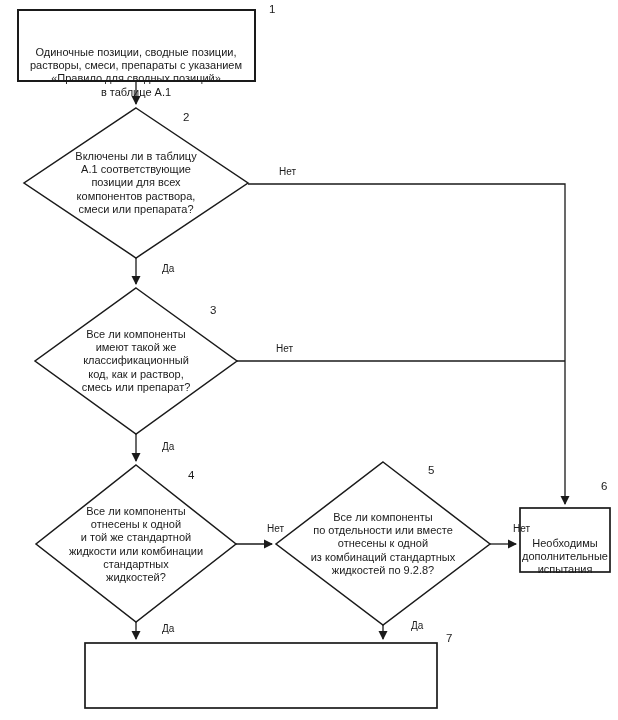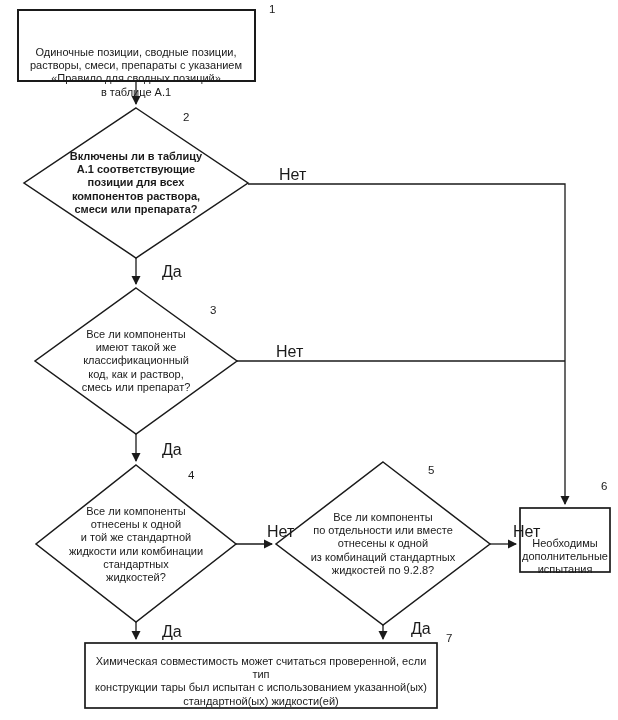--- a/index.html
+++ b/index.html
@@ -24,21 +24,21 @@
   .node-text {
     position: absolute;
     text-align: center;
     white-space: pre-line;
     font-size: 11px;
     line-height: 1.2;
     color: #1a1a1a;
   }
   .edge-label {
     position: absolute;
-    font-size: 16px;
+    font-size: 10px;
     line-height: 1.1;
     color: #1a1a1a;
     white-space: nowrap;
     padding-left: 20px;
   }
   .node-number {
     position: absolute;
     font-size: 11.5px;
     color: #1a1a1a;
     white-space: nowrap;
@@ -81,21 +81,21 @@
     <polygon class="shape" points="136,465 236,544 136,622 36,544" stroke-width="1.5"></polygon>
     <polygon class="shape" points="383,462 490,544 383,625 276,544" stroke-width="1.5"></polygon>
     <rect class="shape" x="520" y="508" width="90" height="64" stroke-width="1.7"></rect>
     <rect class="shape" x="85" y="643" width="352" height="65" stroke-width="1.7"></rect>
   </svg>
 
   <div class="node-text" style="left:23px;  top:18px;  width:226px;margin-top:28px;">Одиночные позиции, сводные позиции,
 растворы, смеси, препараты с указанием
 «Правило для сводных позиций»
 в таблице А.1</div>
-  <div class="node-text" style="left:41px;  top:150px; width:190px;font-weight:bold;">Включены ли в таблицу
+  <div class="node-text" style="left:41px;  top:150px; width:190px;">Включены ли в таблицу
 А.1 соответствующие
 позиции для всех
 компонентов раствора,
 смеси или препарата?</div>
   <div class="node-text" style="left:41px;  top:328px; width:190px;">Все ли компоненты
 имеют такой же
 классификационный
 код, как и раствор,
 смесь или препарат?</div>
   <div class="node-text" style="left:26px;  top:505px; width:220px;">Все ли компоненты
@@ -105,23 +105,20 @@
 стандартных
 жидкостей?</div>
   <div class="node-text" style="left:268px; top:511px; width:230px;">Все ли компоненты
 по отдельности или вместе
 отнесены к одной
 из комбинаций стандартных
 жидкостей по 9.2.8?</div>
   <div class="node-text" style="left:518px; top:537px; width:94px;">Необходимы
 дополнительные
 испытания</div>
-  <div class="node-text" style="left:88px;  top:655px; width:346px;">Химическая совместимость может считаться проверенной, если тип
-конструкции тары был испытан с использованием указанной(ых)
-стандартной(ых) жидкости(ей)</div>
 
   <div class="edge-label" style="left:259px; top:166px;">Нет</div>
   <div class="edge-label" style="left:142px; top:263px;">Да</div>
   <div class="edge-label" style="left:256px; top:343px;">Нет</div>
   <div class="edge-label" style="left:142px; top:441px;">Да</div>
   <div class="edge-label" style="left:247px; top:523px;">Нет</div>
   <div class="edge-label" style="left:142px; top:623px;">Да</div>
   <div class="edge-label" style="left:493px; top:523px;">Нет</div>
   <div class="edge-label" style="left:391px; top:620px;">Да</div>
 

